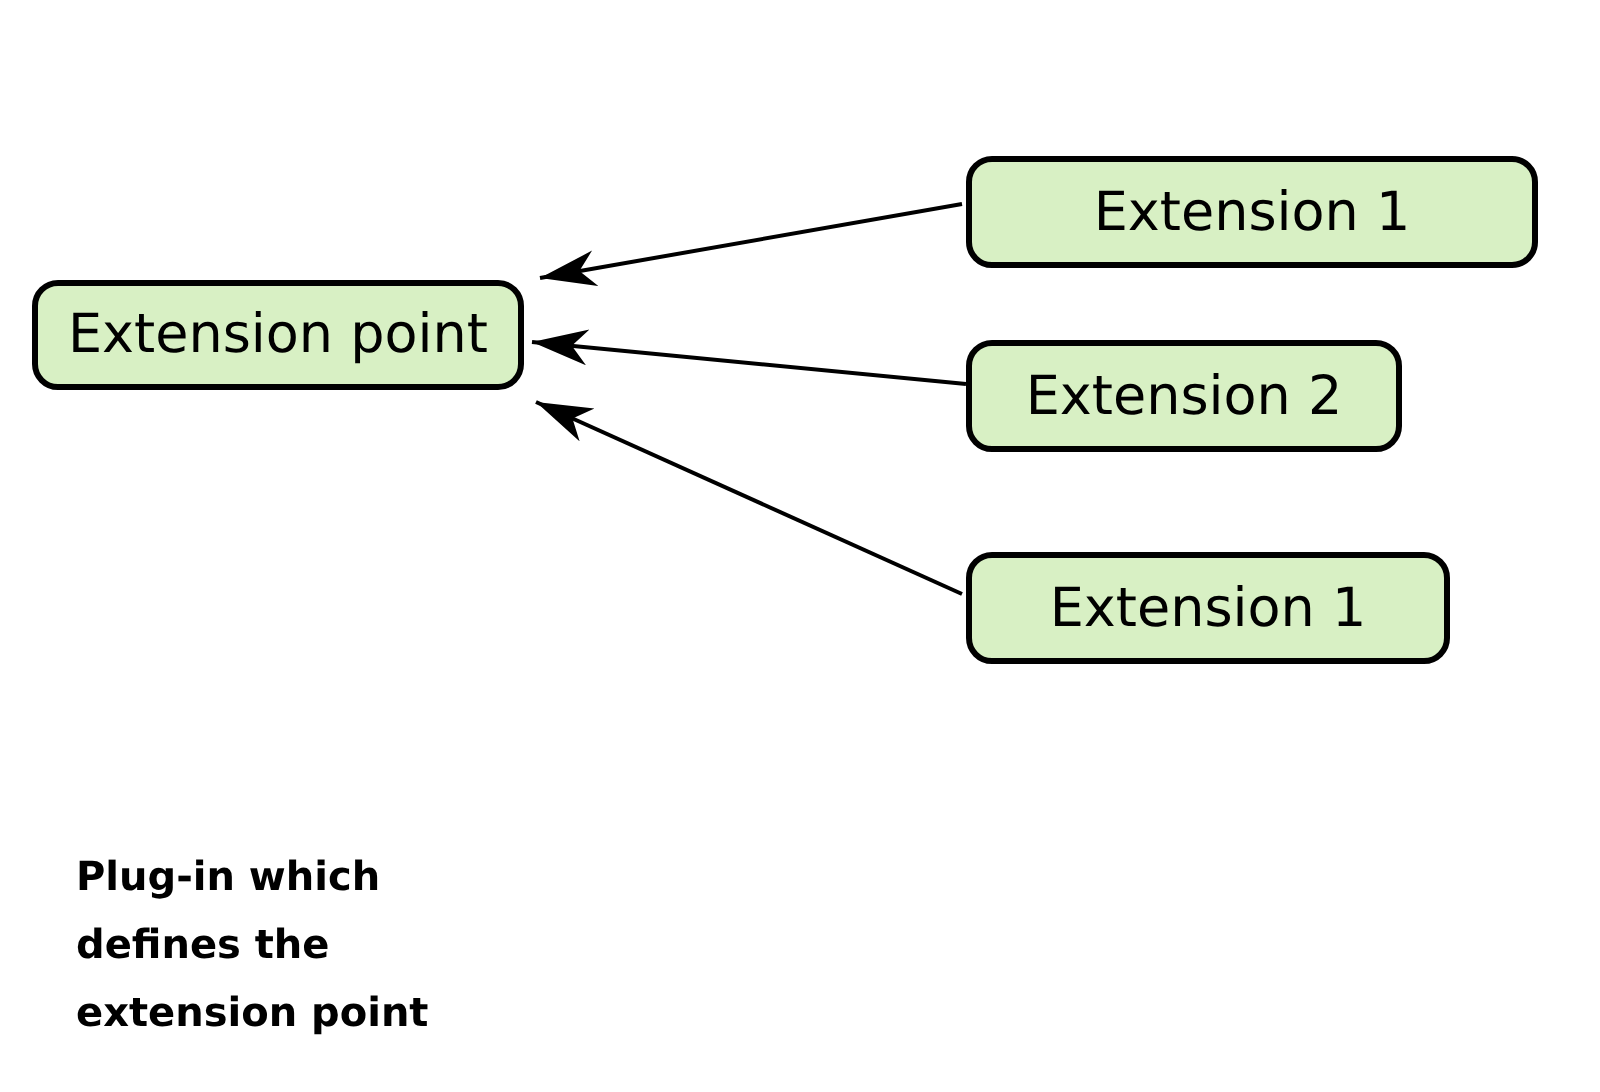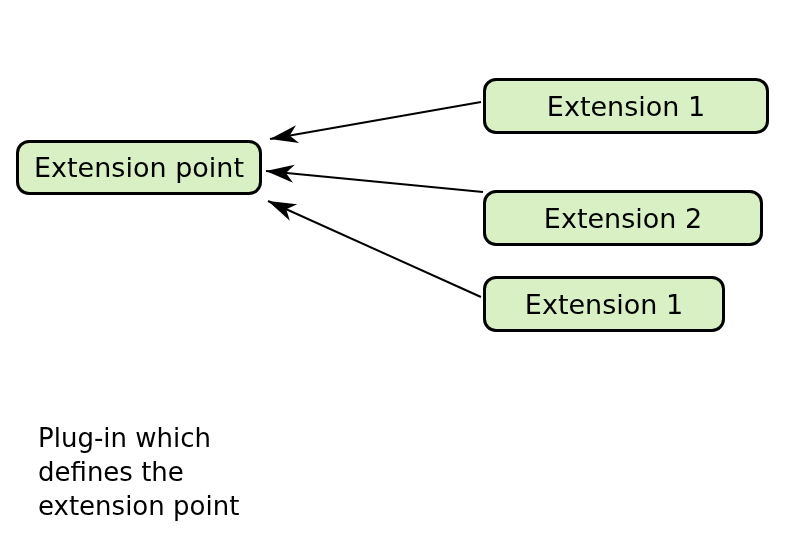--- a/index.html
+++ b/index.html
@@ -25,24 +25,25 @@
     border-radius: 13px;
     display: flex;
     align-items: center;
     justify-content: center;
     font-size: 27px;
     color: var(--text, #000000);
     white-space: nowrap;
   }
   .caption {
     position: absolute;
-    font-size: 26px;
+    font-size: 20px;
     line-height: 34px;
     color: var(--text, #000000);
     white-space: pre-line;
+    font-weight: bold;
   }
 </style>
 </head>
 <body>
 
 <div class="canvas">
 
   <svg id="edges-svg" viewBox="0 0 800 546" xmlns="http://www.w3.org/2000/svg">
     <defs>
       <marker id="arrowhead" markerUnits="userSpaceOnUse" markerWidth="30" markerHeight="20" refX="28" refY="9" orient="auto">
@@ -52,21 +53,21 @@
 
   <line x1="481" y1="102" x2="270" y2="139" stroke="#000000" stroke-width="2" marker-end="url(#arrowhead)"></line>
       <line x1="483" y1="192" x2="266" y2="171" stroke="#000000" stroke-width="2" marker-end="url(#arrowhead)"></line>
       <line x1="481" y1="297" x2="268" y2="201" stroke="#000000" stroke-width="2" marker-end="url(#arrowhead)"></line>
     </svg>
 
   <div class="node" style="left: 16px; top: 140px; width: 246px; height: 55px;">Extension point</div>
 
   <div class="node" style="left: 483px; top: 78px; width: 286px; height: 56px;">Extension 1</div>
 
-  <div class="node" style="left: 483px; top: 170px; width: 280px; height: 56px; margin-top: 20px;">Extension 2</div>
+  <div class="node" style="left: 483px; top: 170px; width: 218px; height: 56px;">Extension 2</div>
 
   <div class="node" style="left: 483px; top: 276px; width: 242px; height: 56px;">Extension 1</div>
 
   <div class="caption" style="left: 38px; top: 421px;">Plug-in which
 defines the
 extension point</div>
 
 
 </div>
 

